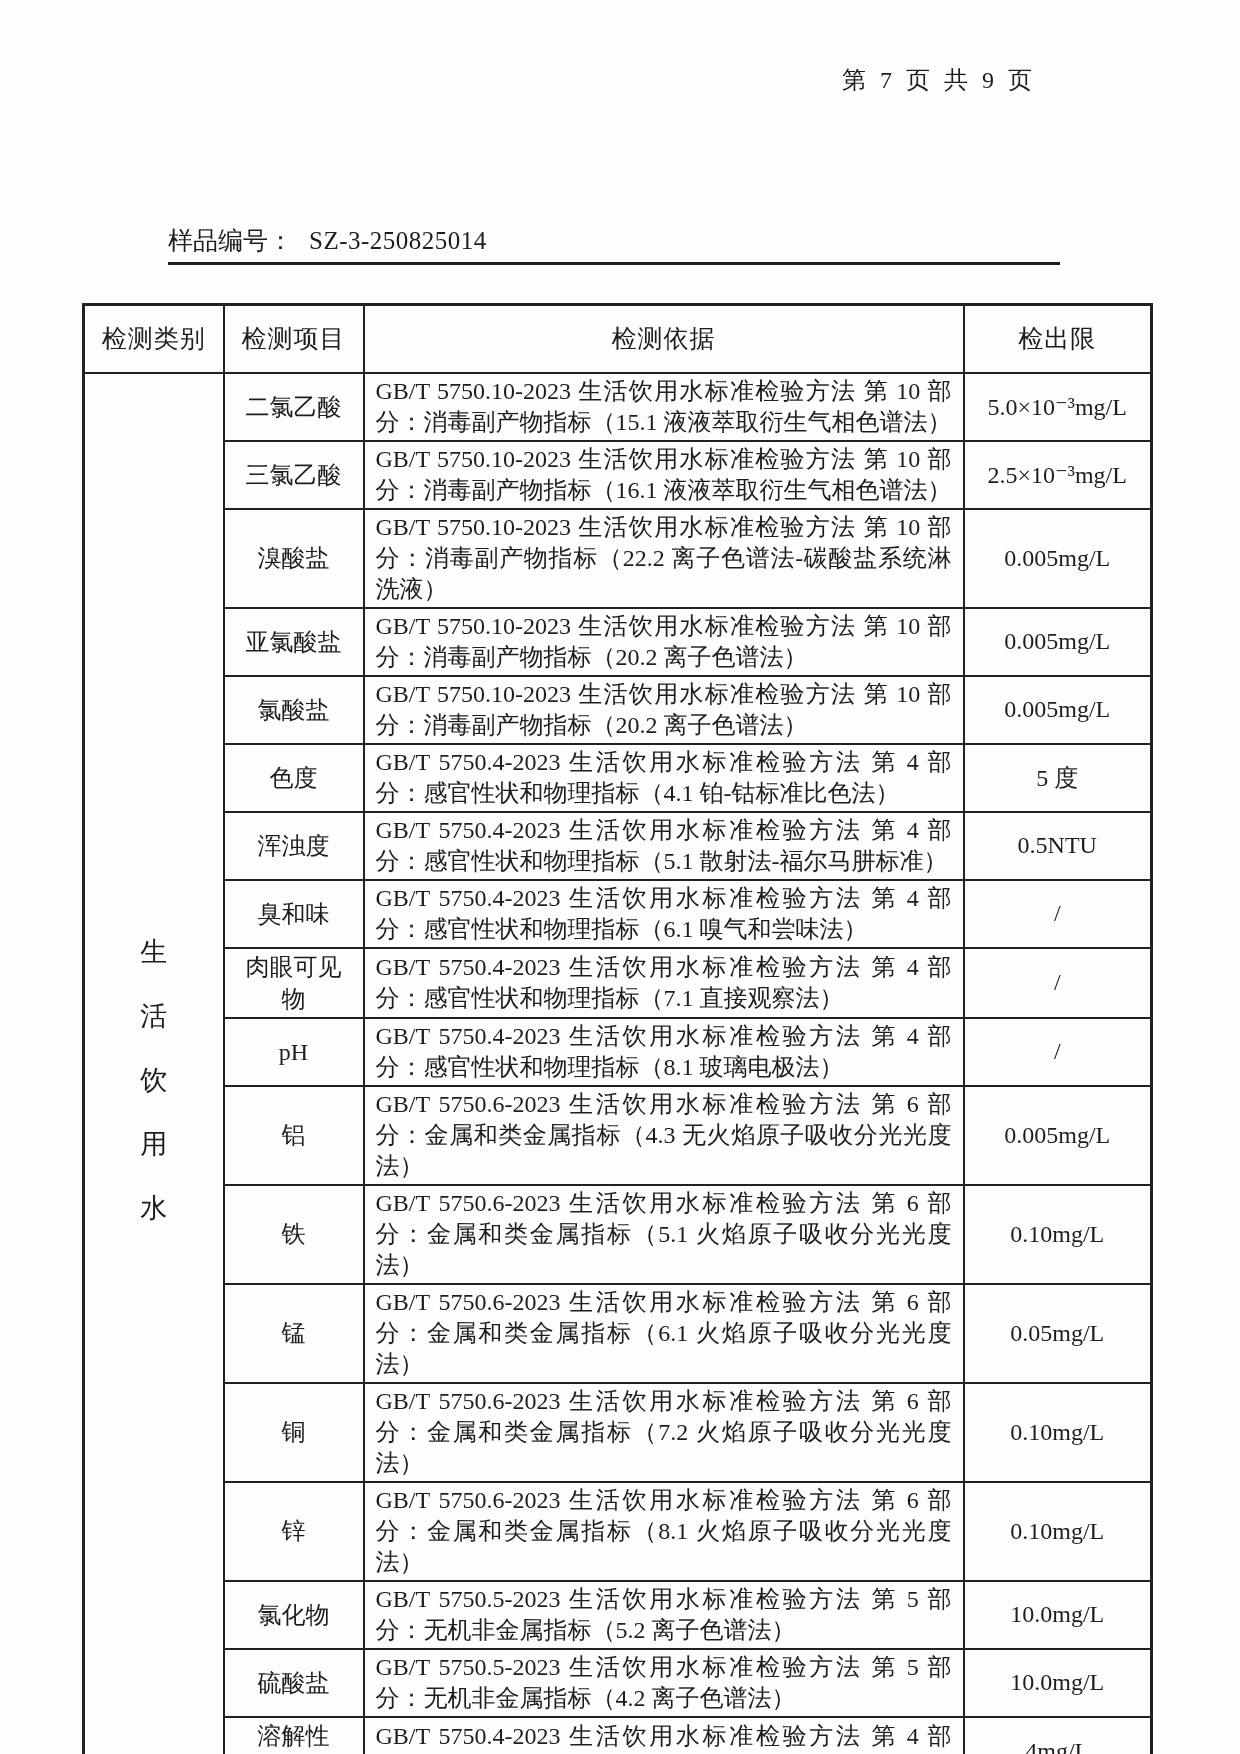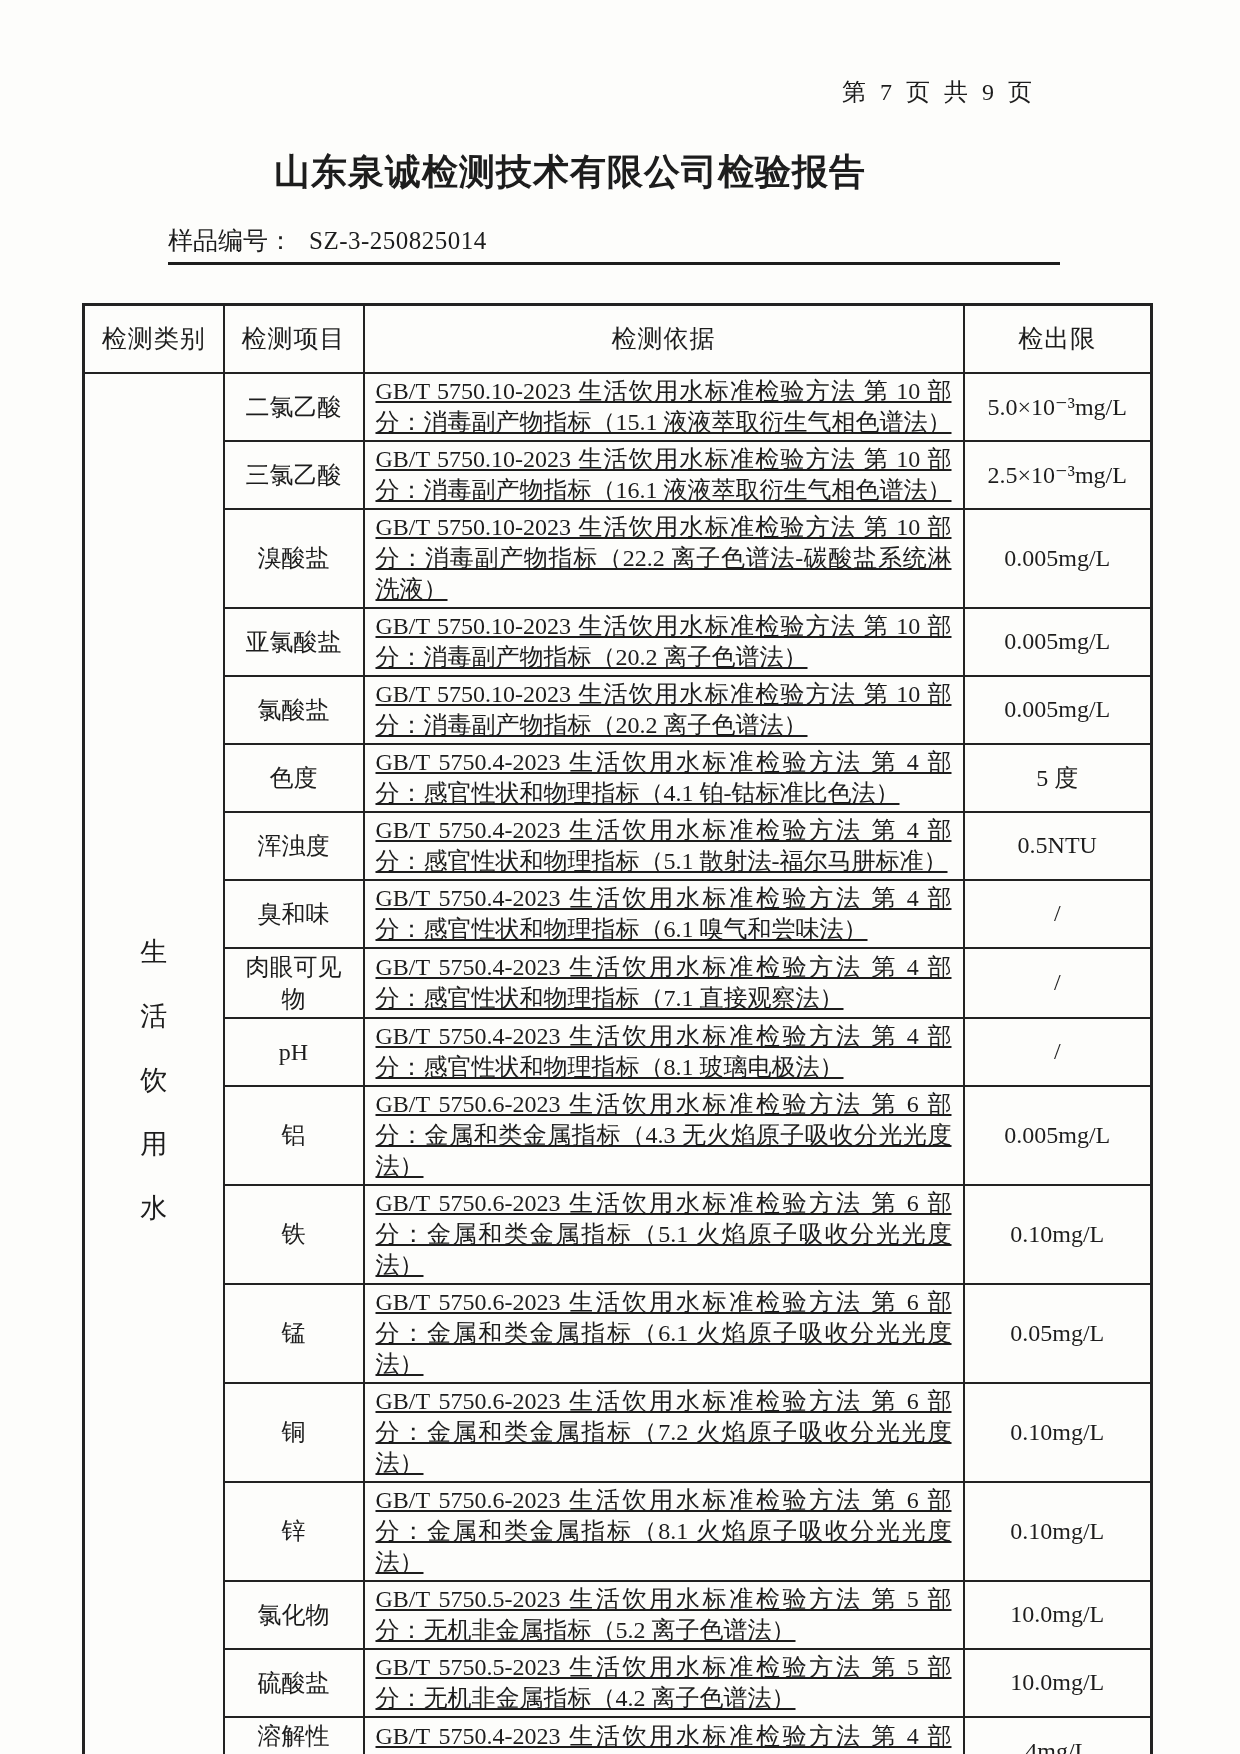--- a/index.html
+++ b/index.html
@@ -9,21 +9,21 @@
     width: 1240px;
     height: 1754px;
     margin: 0 auto;
     background: #fdfdfb;
     font-family: "Liberation Serif", "DejaVu Serif", serif;
     color: #1d1d1d;
     overflow: hidden;
   }
   .page-number {
     position: absolute;
-    top: 76px;
+    top: 64px;
     right: 204px;
     font-size: 24px;
     letter-spacing: 4px;
     white-space: pre;
     text-align: right;
   }
   .report-title {
     position: absolute;
     top: 148px;
     left: 0;
@@ -84,37 +84,35 @@
     line-height: 32px;
     padding: 2px 6px;
     white-space: pre-line;
   }
   td.cell-basis {
     font-size: 24px;
     line-height: 31px;
     padding: 2px 11px;
     text-align: justify;
     vertical-align: middle;
-    text-decoration: underline;
   }
   td.cell-limit {
     text-align: center;
     vertical-align: middle;
     font-size: 24px;
     padding: 2px 20px;
   }
 </style>
 </head>
 <body>
 
 <div class="page">
 
   <div class="page-number">第 7 页 共 9 页</div>
 
-  <div class="report-title">山东泉诚检测技术有限公司检验报告</div>
 
   <div class="sample-line">
     <span class="sample-label">样品编号：</span><span class="sample-value">SZ-3-250825014</span>
   </div>
 
   <table class="report">
     <colgroup>
       <col style="width:140px">
       <col style="width:140px">
       <col style="width:600px">

